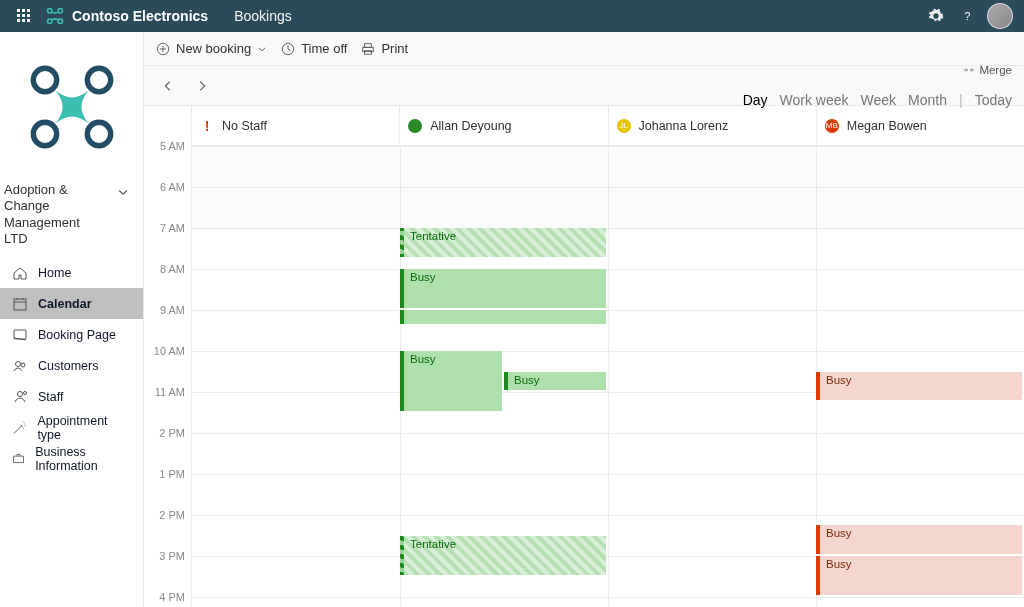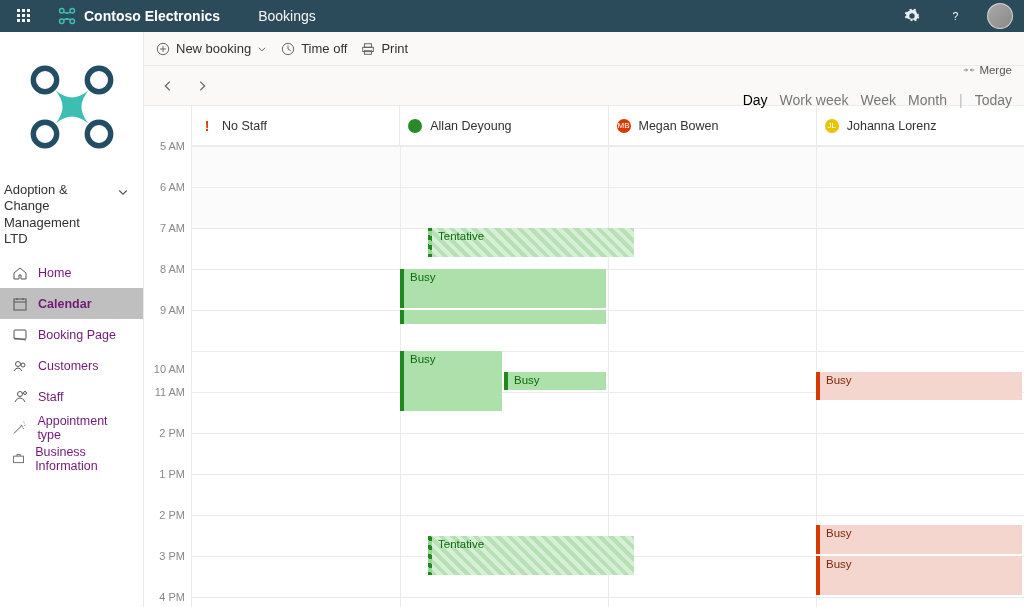--- a/index.html
+++ b/index.html
@@ -1,41 +1,41 @@
 <!DOCTYPE html>
 <html><head>
 <meta charset="utf-8">
 <style>
   * { box-sizing: border-box; margin: 0; padding: 0; }
   html, body { height: 100%; font-family: "Segoe UI", Arial, sans-serif; font-size: 13px; color: #323130; background: #fff; }
   .app { width: 1024px; height: 607px; display: flex; flex-direction: column; overflow: hidden; }
 
   
-  .header { height: 32px; background: #2b4b5a; color: #fff; display: flex; align-items: center; padding: 0 8px; gap: 12px; }
+  .header { height: 32px; background: #2b4b5a; color: #fff; display: flex; align-items: center; padding: 0 8px; }
   .waffle { width: 32px; height: 32px; display: flex; align-items: center; justify-content: center; cursor: pointer; }
   .waffle-icon { width: 14px; height: 14px; display: grid; grid-template-columns: repeat(3,3px); grid-template-rows: repeat(3,3px); gap: 2px; }
   .waffle-icon span { background: #fff; }
   .brand { display: flex; align-items: center; gap: 8px; margin-left: 6px; font-size: 14px; font-weight: 600; }
   .brand-icon { width: 18px; height: 18px; display:flex; align-items:center; justify-content:center; }
   .brand-icon svg { width: 18px; height: 18px; }
   .apps { margin-left: 26px; font-size: 14px; font-weight: 400; opacity: 0.95; cursor: pointer; }
   .header .spacer { flex: 1; }
   .hicon { width: 32px; height: 32px; display: flex; align-items: center; justify-content: center; cursor: pointer; }
   .avatar { width: 26px; height: 26px; border-radius: 50%; background: linear-gradient(135deg,#aaa,#888); border:1px solid rgba(255,255,255,.6); }
 
   
   .body { flex:1; display:flex; min-height:0; }
   .sidebar { width: 144px; background:#fff; border-right:1px solid #e8e8e8; display:flex; flex-direction:column; }
   .logo-wrap { height: 150px; display:flex; align-items:center; justify-content:center; }
   .logo-wrap svg { width: 90px; height:90px; }
   .biz { padding: 0 14px 10px 4px; display:flex; align-items:flex-start; justify-content:space-between; }
   .biz .name { font-size: 13px; line-height: 1.25; max-width: 100px; }
   .chev { width: 12px; height: 12px; margin-top: 4px; }
   .nav { display:flex; flex-direction:column; }
-  .nav-item { display:flex; align-items:center; gap:10px; padding: 6px 12px; height: 31px; cursor:pointer; font-size: 12.5px; color:#701a75; }
+  .nav-item { display:flex; align-items:center; gap:10px; padding: 6px 12px; height: 31px; cursor:pointer; font-size: 12.5px; color:#0f172a; }
   .nav-item.selected { background:#bfbfbf; font-weight:600; }
   .nav-icon { width:16px; height:16px; display:flex; align-items:center; justify-content:center; color:#555; }
 
   .main { flex:1; display:flex; flex-direction:column; min-width:0; }
   .toolbar { height: 34px; background:#faf9f8; border-bottom:1px solid #edebe9; display:flex; align-items:center; padding: 4px 12px; gap: 14px; color:#323130; font-size:13px; }
   .tool { display:flex; align-items:center; gap:6px; cursor:pointer; }
   .tool svg { width:14px; height:14px; }
   .tool .chev-down { width:10px; height:10px; }
 
   .subbar { height: 40px; background:#faf9f8; border-bottom:1px solid #edebe9; display:flex; align-items:center; padding: 0 12px; }
@@ -59,21 +59,21 @@
   .col-h:last-child { border-right:none; }
   .dot { width:14px; height:14px; border-radius:50%; display:flex; align-items:center; justify-content:center; font-size:8px; color:#fff; }
   .exc { color:#d83b01; font-weight:700; font-size:14px; width:14px; text-align:center; }
   .slots { flex:1; position:relative; overflow:hidden; }
   .hour-row { position:absolute; left:0; right:0; border-top:1px solid #edebe9; }
   .col-sep { position:absolute; top:0; bottom:0; border-left:1px solid #edebe9; }
 
   .event { position:absolute; font-size:11.5px; padding:2px 6px; overflow:hidden; }
   .ev-green { background:#b7e1b5; border-left:4px solid #1e8a1e; color:#0b6a0b; }
   .ev-green.busy { background:#aee0ac; }
-  .ev-tent { background: repeating-linear-gradient(45deg,#b7e1b5,#b7e1b5 4px,#d8efd7 4px,#d8efd7 8px); border-left:4px solid; border-image: repeating-linear-gradient(45deg,#1e8a1e,#1e8a1e 3px,#9dd39b 3px,#9dd39b 6px) 1; color:#0b6a0b;margin-left:28px; }
+  .ev-tent { background: repeating-linear-gradient(45deg,#b7e1b5,#b7e1b5 4px,#d8efd7 4px,#d8efd7 8px); border-left:4px solid; border-image: repeating-linear-gradient(45deg,#1e8a1e,#1e8a1e 3px,#9dd39b 3px,#9dd39b 6px) 1; color:#0b6a0b; }
   .ev-red { background:#f4d6ce; border-left:4px solid #d83b01; color:#7a2a0a; }
   .grey-band { position:absolute; left:0; right:0; background:#fbfbfb; }
 </style>
 </head>
 <body>
 
 <div class="app">
 
   <div class="header">
     <div class="waffle">
@@ -267,45 +267,45 @@
         </div>
       </div>
 
       <div class="calendar">
         <div class="timecol" id="timecol">
             <div class="time-label" style="top: 40px;">5 AM</div>
             <div class="time-label" style="top: 81px;">6 AM</div>
             <div class="time-label" style="top: 122px;">7 AM</div>
             <div class="time-label" style="top: 163px;">8 AM</div>
             <div class="time-label" style="top: 204px;">9 AM</div>
-            <div class="time-label" style="top: 263px;">10 AM</div>
+            <div class="time-label" style="top: 245px;">10 AM</div>
             <div class="time-label" style="top: 286px;">11 AM</div>
             <div class="time-label" style="top: 327px;">2 PM</div>
             <div class="time-label" style="top: 368px;">1 PM</div>
             <div class="time-label" style="top: 409px;">2 PM</div>
             <div class="time-label" style="top: 450px;">3 PM</div>
             <div class="time-label" style="top: 491px;">4 PM</div>
           </div>
         <div class="grid">
           <div class="col-headers" id="colheads">
               <div class="col-h">
                 <span class="exc">!</span>
                 <span>No Staff</span>
               </div>
               <div class="col-h">
                 <span class="dot" style="background:#2a8a2a"></span>
                 <span>Allan Deyoung</span>
               </div>
               <div class="col-h">
+                <span class="dot" style="background:#e8c400">JL</span>
+                <span>Johanna Lorenz</span>
+              </div>
+              <div class="col-h">
                 <span class="dot" style="background:#d83b01">MB</span>
                 <span>Megan Bowen</span>
-              </div>
-              <div class="col-h">
-                <span class="dot" style="background:#e8c400">JL</span>
-                <span>Johanna Lorenz</span>
               </div>
             </div>
           <div class="slots" id="slots">
               <div class="grey-band" style="top: 0px; height: 82px;"></div>
               <div class="hour-row" style="top: 0px;"></div>
               <div class="hour-row" style="top: 41px;"></div>
               <div class="hour-row" style="top: 82px;"></div>
               <div class="hour-row" style="top: 123px;"></div>
               <div class="hour-row" style="top: 164px;"></div>
               <div class="hour-row" style="top: 205px;"></div>

